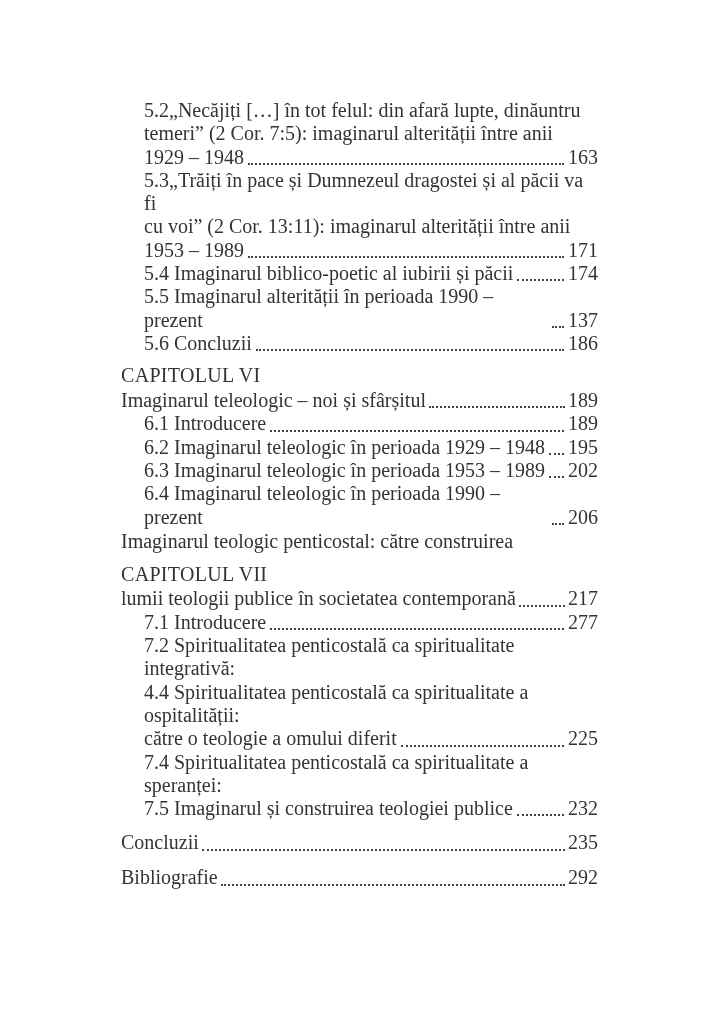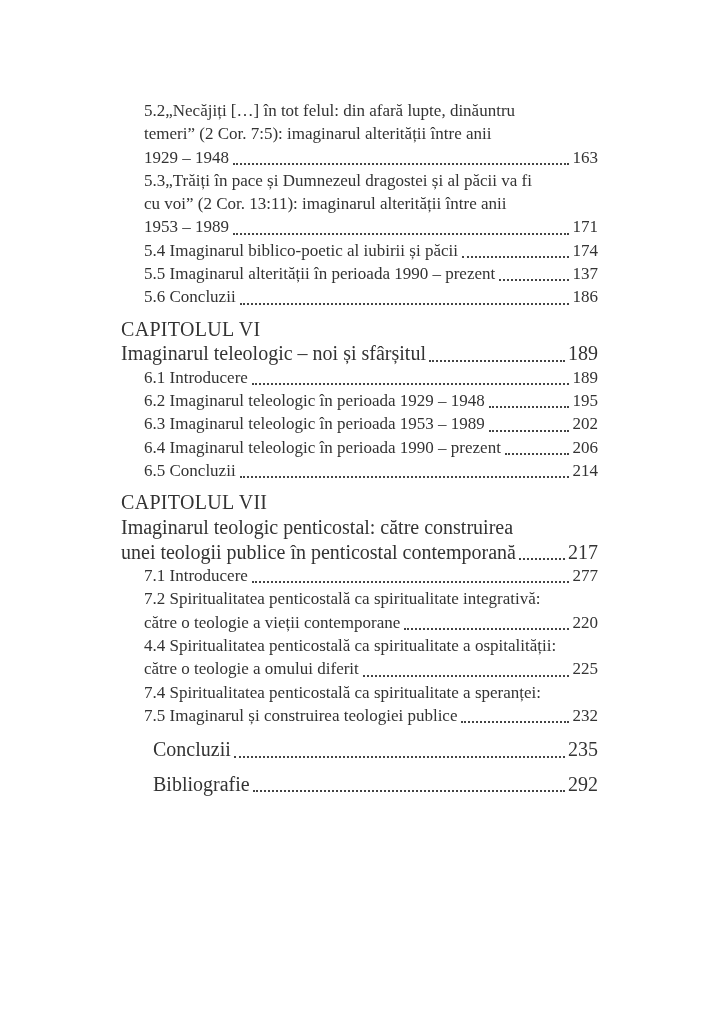--- a/index.html
+++ b/index.html
@@ -16,37 +16,36 @@
     position: absolute;
     left: 121px;
     top: 99px;
     width: 477px;
   }
   .row {
     display: flex;
     align-items: baseline;
   }
   .sub {
-    font-size: 17px;
+    font-size: 20px;
     line-height: 23.3px;
     padding-left: 23px;
     align-items: flex-end;
   }
   .big {
     font-size: 20px;
     line-height: 24.6px;
   }
   .chapter-heading {
     margin-top: 8px;
     letter-spacing: 0.3px;
     text-align: right;
   }
   .back {
     margin-top: 10px;
-    margin-left: 32px;
   }
   .leader {
     flex: 1 1 auto;
     min-width: 12px;
     border-bottom: 2px dotted #444444;
     align-self: flex-end;
     margin: 0 4px 4px 4px;
   }
   .big .leader {
     margin: 0 3px 4px 3px;
@@ -121,50 +120,40 @@
     <div class="row sub">
         <span>6.3 Imaginarul teleologic în perioada 1953 – 1989</span>
         <span class="leader"></span>
         <span class="pg">202</span>
       </div>
     <div class="row sub">
         <span>6.4 Imaginarul teleologic în perioada 1990 – prezent</span>
         <span class="leader"></span>
         <span class="pg">206</span>
       </div>
-    <div class="row sub">
-        <span>6.5 Concluzii</span>
-        <span class="leader"></span>
-        <span class="pg">214</span>
+
+    <div class="row big">
+        <span>Imaginarul teologic penticostal: către construirea</span>
       </div>
-
     <div class="row big chapter-heading">
         <span>CAPITOLUL VII</span>
       </div>
     <div class="row big">
-        <span>Imaginarul teologic penticostal: către construirea</span>
-      </div>
-    <div class="row big">
-        <span>unei teologii publice în penticostal contemporană</span>
+        <span>lumii teologii publice în societatea contemporană</span>
         <span class="leader"></span>
         <span class="pg">217</span>
       </div>
 
     <div class="row sub">
         <span>7.1 Introducere</span>
         <span class="leader"></span>
         <span class="pg">277</span>
       </div>
     <div class="row sub">
         <span>7.2 Spiritualitatea penticostală ca spiritualitate integrativă:</span>
-      </div>
-    <div class="row sub">
-        <span>către o teologie a vieții contemporane</span>
-        <span class="leader"></span>
-        <span class="pg">220</span>
       </div>
     <div class="row sub">
         <span>4.4 Spiritualitatea penticostală ca spiritualitate a ospitalității:</span>
       </div>
     <div class="row sub">
         <span>către o teologie a omului diferit</span>
         <span class="leader"></span>
         <span class="pg">225</span>
       </div>
     <div class="row sub">

